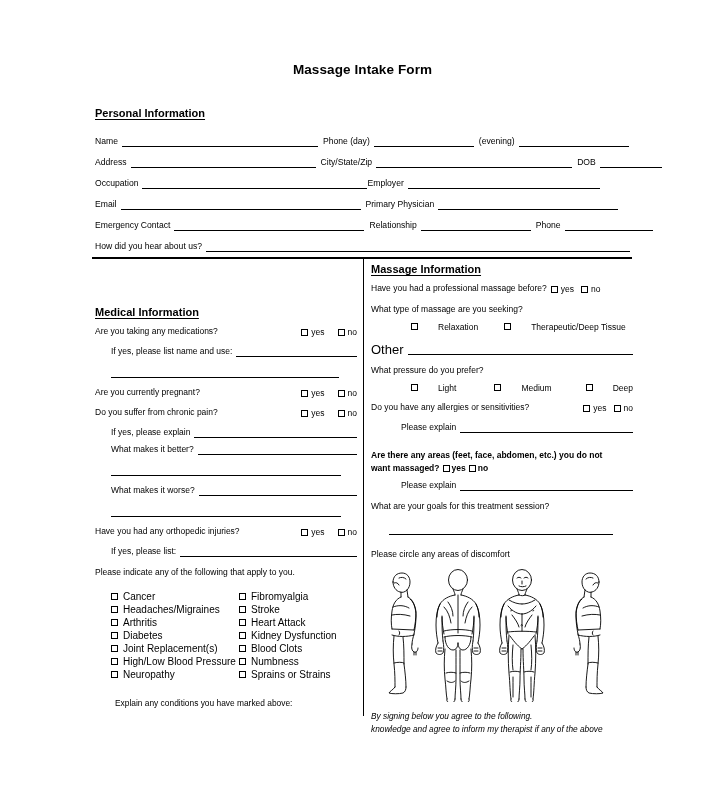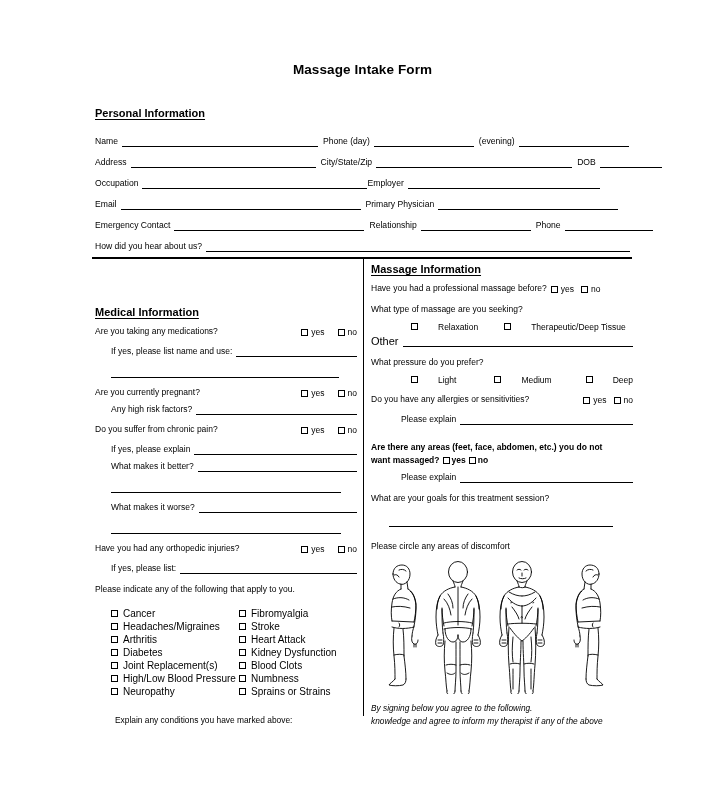--- a/index.html
+++ b/index.html
@@ -192,22 +192,22 @@
     flex: none;
   }
   .pad-l-40 { padding-left: 40px; }
   .gap-26 { margin-left: 26px; }
   .gap-38 { margin-left: 38px; justify-content: center; }
   .gap-34 { margin-left: 34px; }
 
   .other-row {
     display: flex;
     align-items: flex-end;
-    font-size: 11px;
-    margin-top: 4px;
+    font-size: 13px;
+    margin-top: 12px;
   }
   .goal-line {
     border-bottom: 1px solid #000;
     height: 10px;
     margin-top: 13px;
     margin-left: 18px;
     width: 224px;
   }
   .circle-note {
     font-size: 8.5px;
@@ -325,24 +325,20 @@
         <span class="cb"></span>
         <span class="yn-txt">yes</span>
       </span>
       <span class="yn">
         <span class="cb"></span>
         <span class="yn-txt">no</span>
       </span>
     </div>
 
 
-    <div class="q tight">
-      <span class="q-text indent-1">Any high risk factors?</span>
-      <span class="line"></span>
-    </div>
 
     <div class="q">
       <span class="q-text">Do you suffer from chronic pain?</span>
       <span class="yn push">
         <span class="cb"></span>
         <span class="yn-txt">yes</span>
       </span>
       <span class="yn">
         <span class="cb"></span>
         <span class="yn-txt">no</span>

